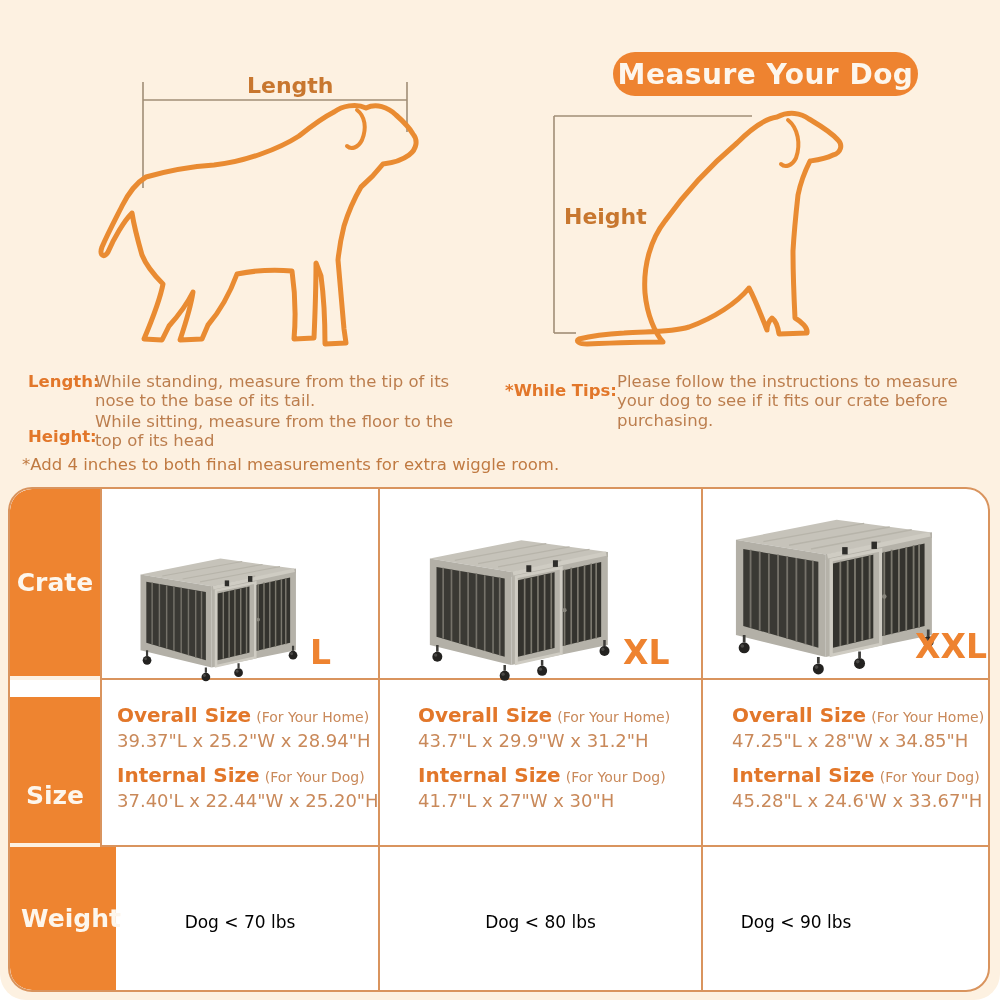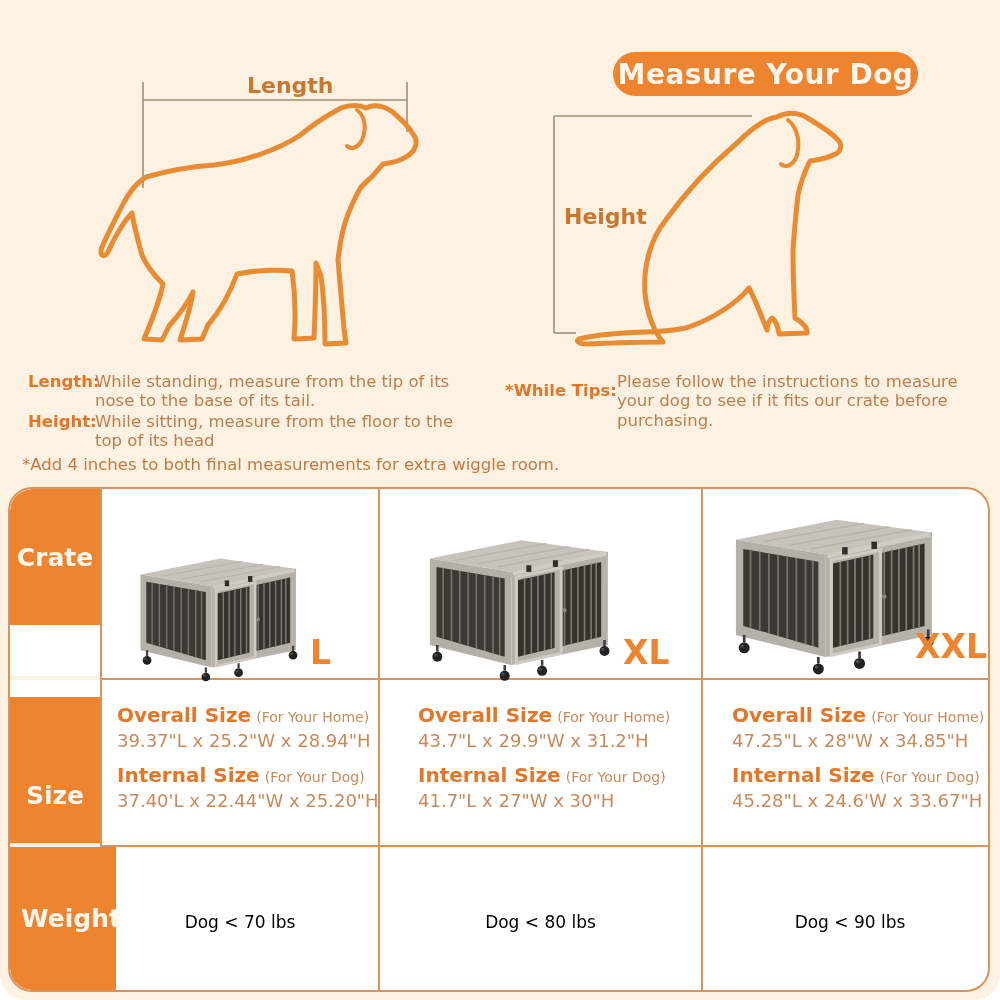--- a/index.html
+++ b/index.html
@@ -162,37 +162,37 @@
       C145,91 171,63 197,41
       C209,29 223,17 237,15
       C249,9 261,11 269,17
       C279,23 290,29 298,38 Z"></path>
     <path class="dog-detail" d="M248,18 C258,26 261,42 256,56 C252,64 245,66 241,62"></path>
   </svg>
 
   <div class="instr-term" style="left:28px;top:372px;">Length:</div>
   <div class="instr-text" style="left:95px;top:372px;width:380px;">While standing, measure from the tip of its nose to the base of its tail.</div>
 
-  <div class="instr-term" style="left:28px;top:412px;">Height:</div>
+  <div class="instr-term" style="left:28px;top:427px;">Height:</div>
   <div class="instr-text" style="left:95px;top:412px;width:380px;">While sitting, measure from the floor to the top of its head</div>
 
   <div class="footnote" style="left:22px;top:455px;">*Add 4 inches to both final measurements for extra wiggle room.</div>
 
   <div class="instr-term" style="left:505px;top:381px;">*While Tips:</div>
   <div class="instr-text" style="left:617px;top:372px;width:372px;">Please follow the instructions to measure your dog to see if it fits our crate before purchasing.</div>
 
   <div class="crate-table">
 
     <div class="grid-v" style="left:90px"></div>
     <div class="grid-v" style="left:368px"></div>
     <div class="grid-v" style="left:691px"></div>
     <div class="grid-h" style="top:189px"></div>
     <div class="grid-h" style="top:356px"></div>
 
-    <div class="hdr-block" style="top:0;height:136px;border-radius:22px 0 0 0;">
+    <div class="hdr-block" style="top:0;height:187px;border-radius:22px 0 0 0;">
       <span>Crate</span>
     </div>
     <div class="hdr-gap" style="top:187px"></div>
     <div class="hdr-block" style="top:208px;height:197px;">
       <span>Size</span>
     </div>
     <div class="hdr-gap" style="top:354px"></div>
     <div class="hdr-block" style="top:358px;height:143px;border-radius:0 0 0 22px;padding-left:16px;">
       <span>Weight</span>
     </div>
@@ -246,16 +246,16 @@
       <div class="size-dims">47.25"L x 28"W x 34.85"H</div>
       <div class="size-line">
         <span class="size-title">Internal Size</span>
         <span class="size-note">(For Your Dog)</span>
       </div>
       <div class="size-dims">45.28"L x 24.6'W x 33.67"H</div>
     </div>
 
     <div class="weight-cell" style="left:92px;top:423px;width:276px;">Dog &lt; 70 lbs</div>
     <div class="weight-cell" style="left:370px;top:423px;width:321px;">Dog &lt; 80 lbs</div>
-    <div class="weight-cell" style="left:720px;top:423px;width:240px;text-align:center;">Dog &lt; 90 lbs</div>
+    <div class="weight-cell" style="left:666px;top:423px;width:240px;text-align:center;">Dog &lt; 90 lbs</div>
 
   </div>
 </div>
 
 </body></html>

